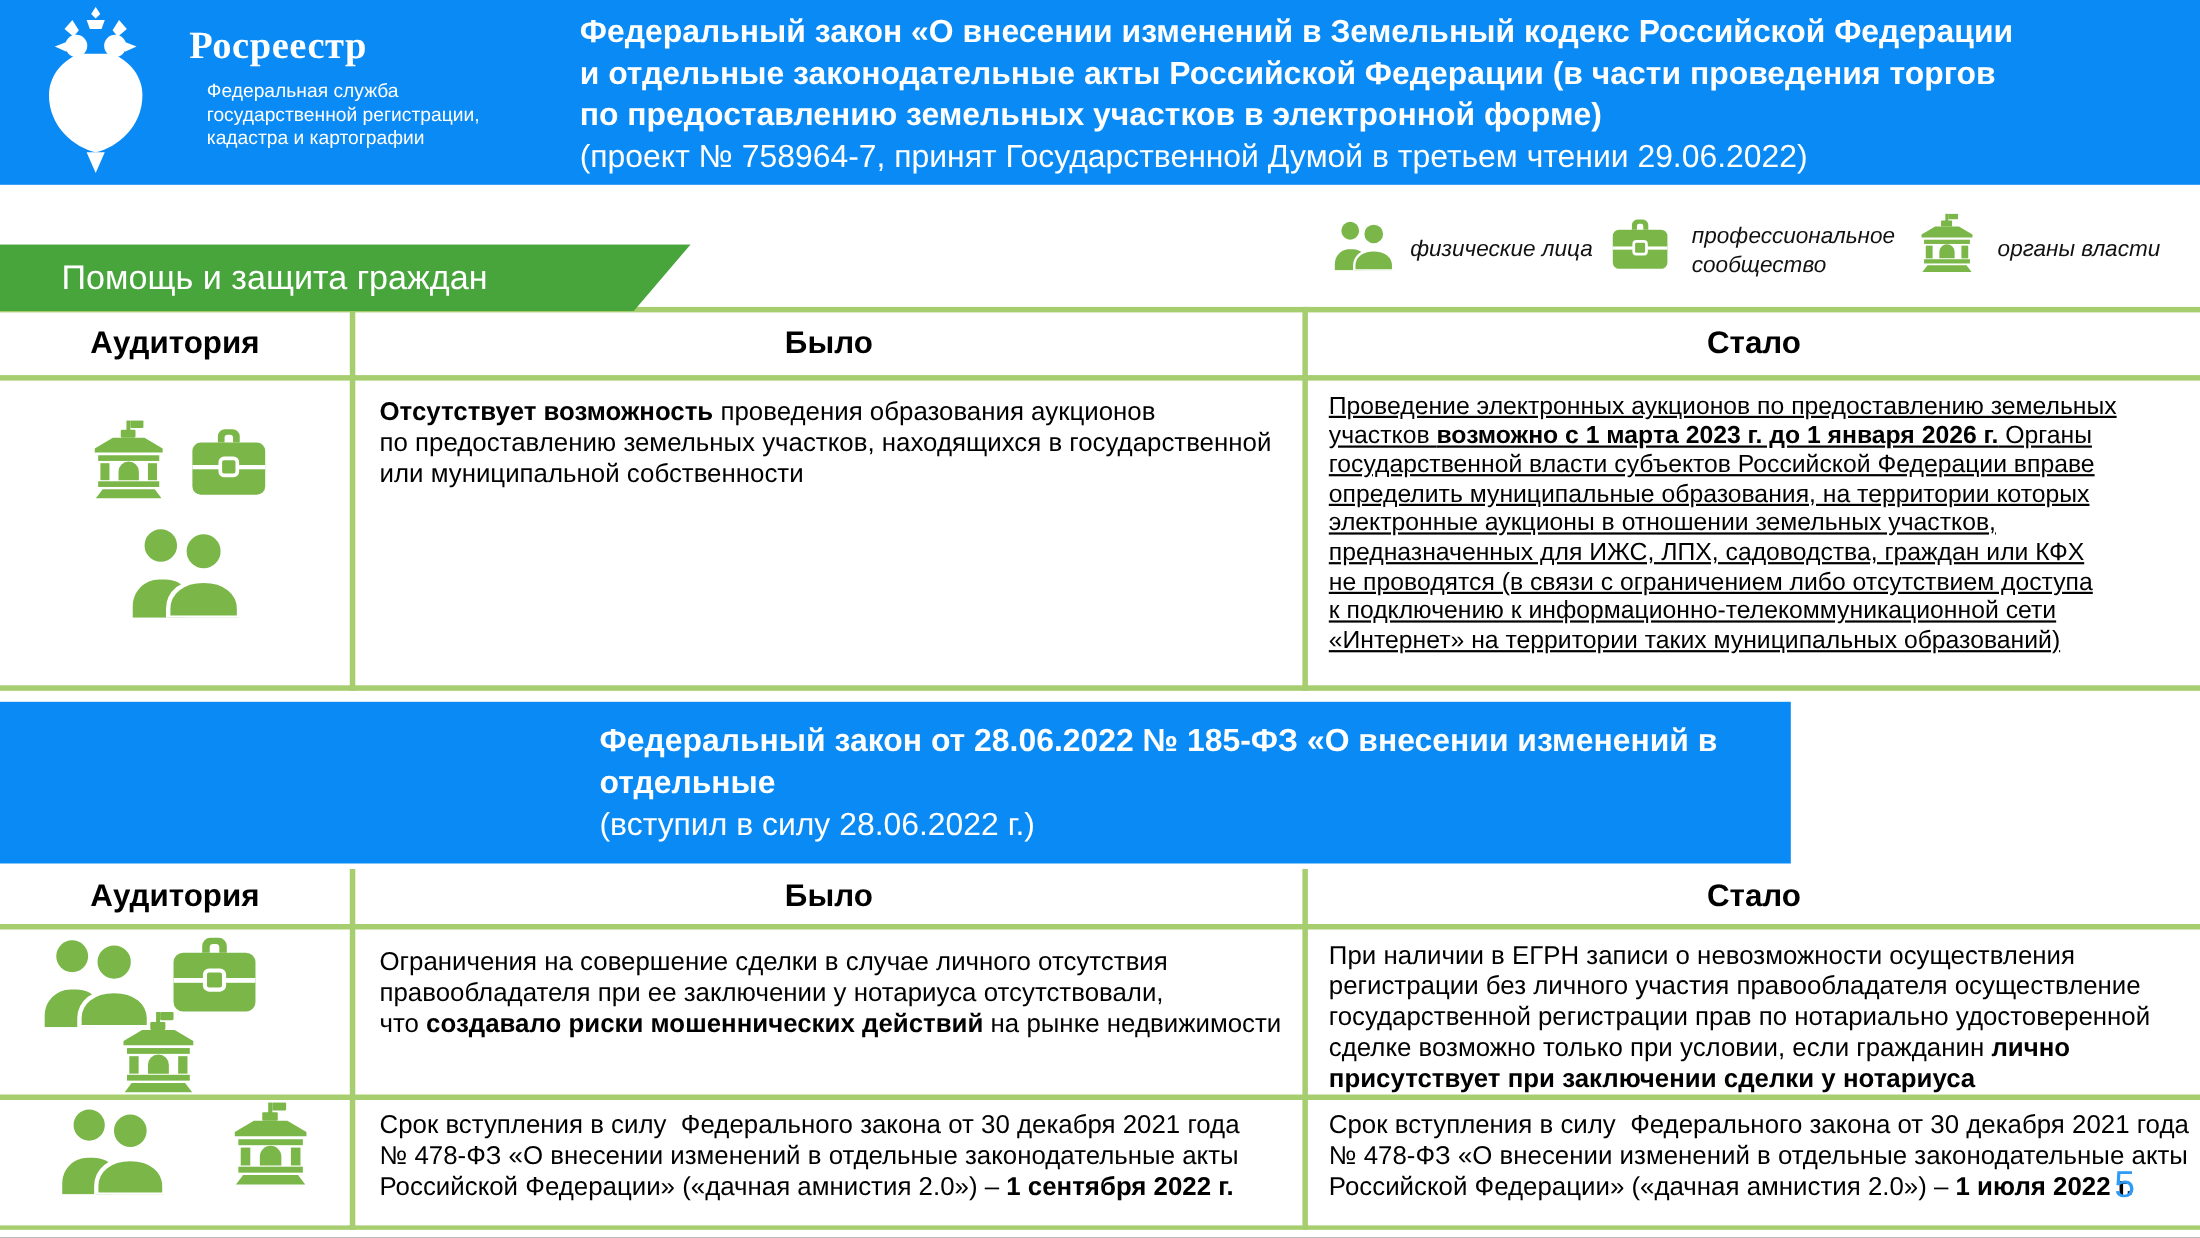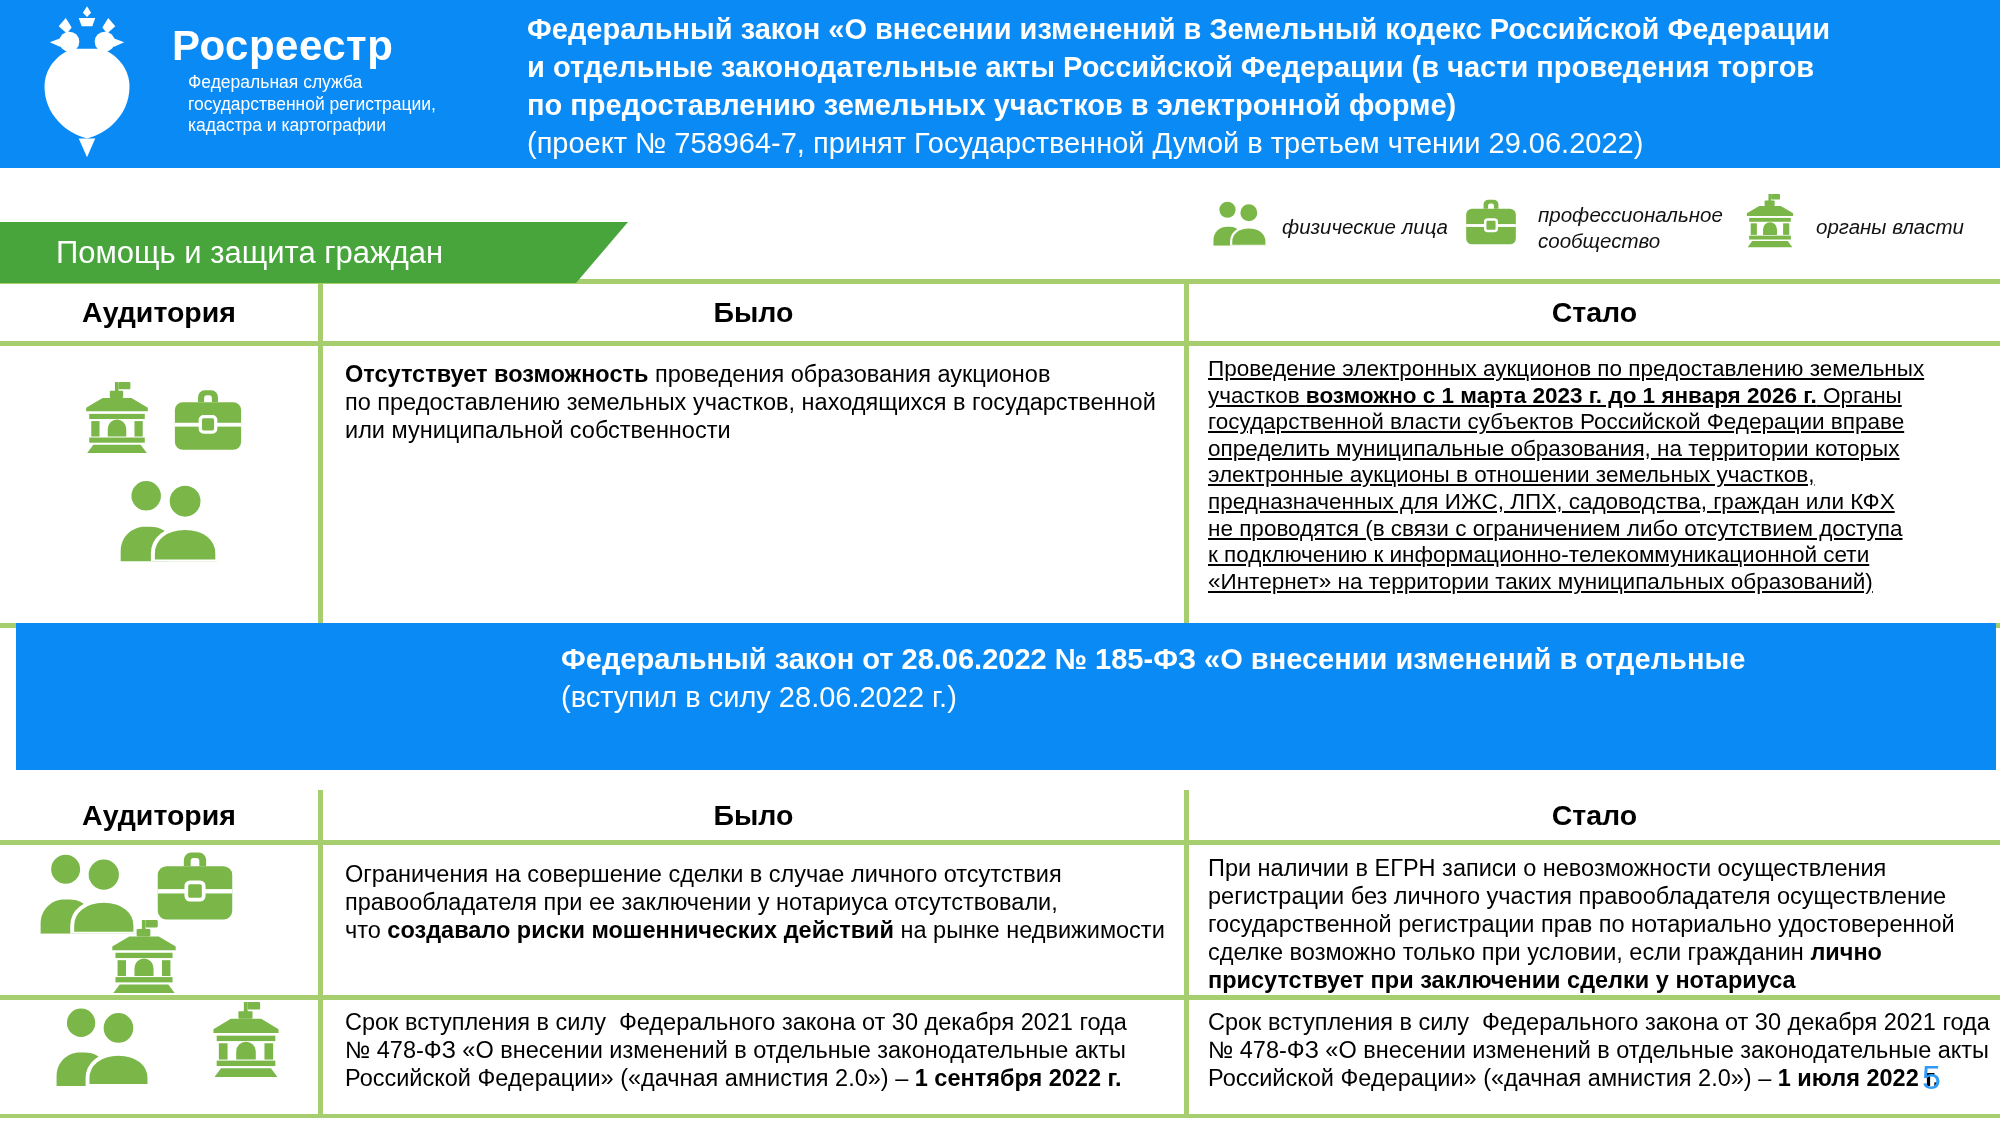--- a/index.html
+++ b/index.html
@@ -4,21 +4,21 @@
 <style>
   html,body{margin:0;padding:0;background:#888;}
   .slide{
     position:relative;width:2000px;height:1125px;background:#fff;overflow:hidden;
     font-family:"Liberation Sans",sans-serif;color:#000;
   }
   .abs{position:absolute;}
   .b{font-weight:700;}
   
   .topbar{left:0;top:0;width:2000px;height:168px;background:var(--blue);}
-  .brand{left:172px;top:22px;font-size:42px;font-weight:700;color:#fff;letter-spacing:.5px;}
+  .brand{left:172px;top:22px;font-size:35px;font-weight:700;color:#fff;letter-spacing:.5px;font-family:Liberation Serif, serif;}
   .brand-sub{left:172px;top:72px;font-size:17.5px;line-height:21.5px;color:#fff;white-space:pre-line;margin-left:16px;}
   .title-block{left:488px;top:10px;width:1500px;color:#fff;margin-left:39px;}
   .title-block p{margin:0;font-size:29px;line-height:38px;font-weight:700;}
   .title-block p.reg{font-weight:400;}
   
   .legend-label{font-style:italic;font-size:20.5px;line-height:26px;color:#111;white-space:pre-line;}
   .icon{fill:var(--icon_green);}
   .icon-eagle{fill:#fff;}
   
   .ribbon{left:0;top:222px;width:628px;height:61px;background:var(--banner_green);
@@ -27,21 +27,21 @@
   
   .hline{position:absolute;left:0;width:2000px;height:5px;background:var(--light_green);z-index:2;}
   .vline{position:absolute;width:5px;background:var(--light_green);z-index:2;}
   
   .th{position:absolute;display:flex;align-items:center;justify-content:center;
       font-size:28.5px;font-weight:700;}
   
   .cell{position:absolute;white-space:pre-wrap;font-size:23.5px;line-height:28px;}
   .cell.tight{font-size:22.5px;line-height:26.6px;text-decoration:underline;}
   
-  .lawbar{left:0;top:623px;width:1980px;height:147px;background:var(--blue);z-index:4;margin-left:16px;}
+  .lawbar{left:0;top:638px;width:1628px;height:147px;background:var(--blue);z-index:4;}
   .lawbar .law-inner{position:absolute;left:545px;top:17px;color:#fff;}
   .lawbar p{margin:0;font-size:29px;line-height:38px;font-weight:700;}
   .lawbar p.reg{font-weight:400;}
   .pagenum{left:1922px;top:1058px;font-size:34px;color:var(--page_blue);}
 </style>
 </head>
 <body>
 
 <svg width="0" height="0" style="position:absolute" aria-hidden="true">
   <defs>

